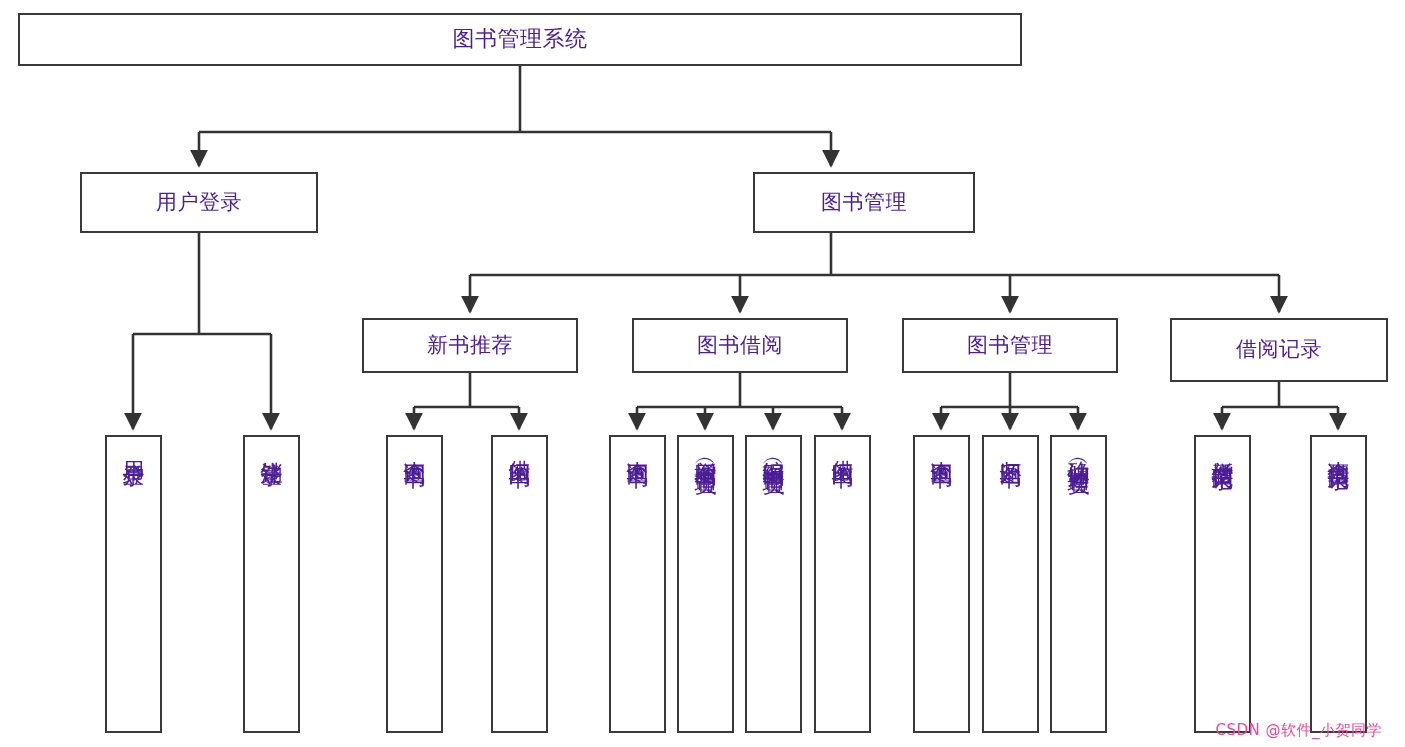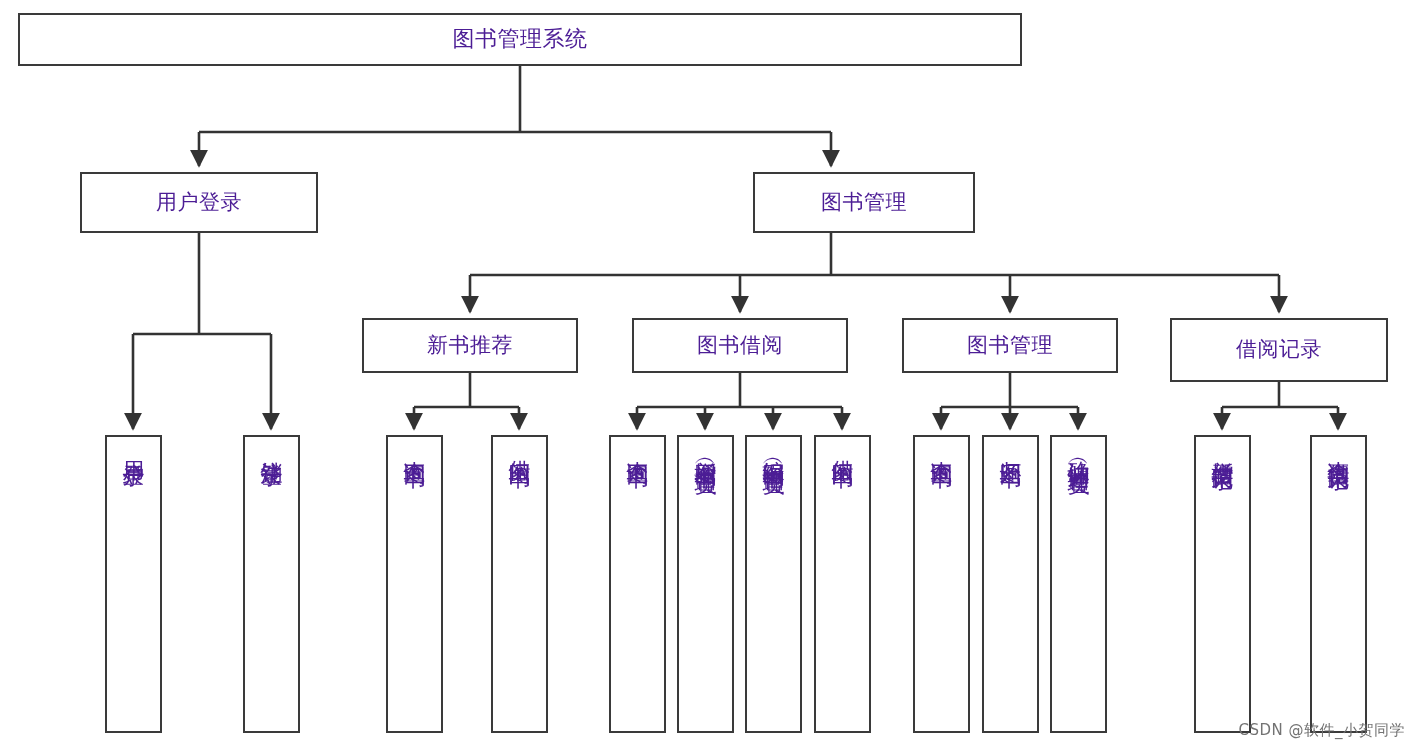--- a/index.html
+++ b/index.html
@@ -55,24 +55,24 @@
     writing-mode: vertical-rl;
     text-orientation: upright;
     font-size: 22px;
     line-height: 1.28;
     letter-spacing: 2px;
     white-space: normal;
     max-height: 282px;
   }
   #watermark {
     position: absolute;
-    right: 0;
+    right: 23px;
     bottom: 7px;
     font-size: 15px;
-    color: #737373;
+    color: #ec4899;
     letter-spacing: 0.5px;
     z-index: 5;
     user-select: none;
     white-space: nowrap;
   }
 </style>
 </head>
 <body>
 
 <div id="diagram-canvas">

